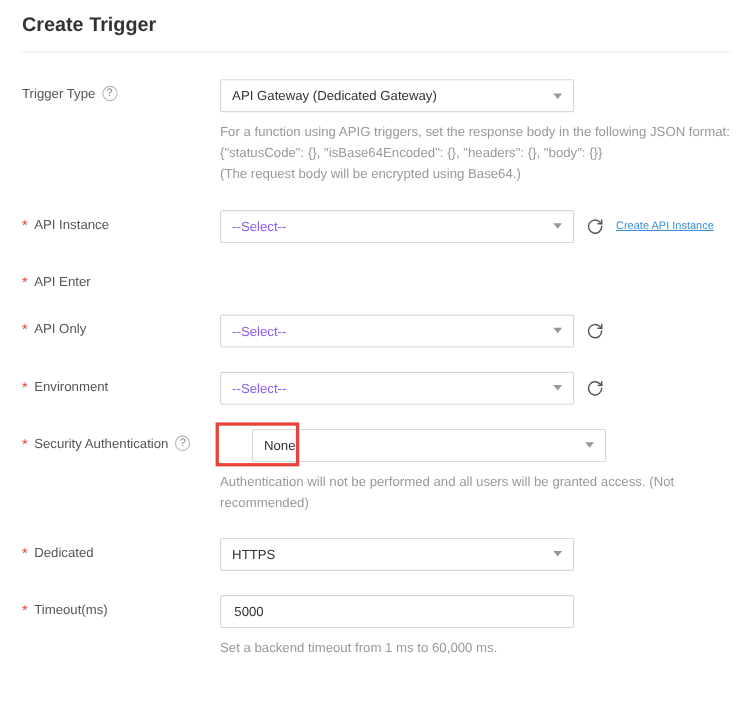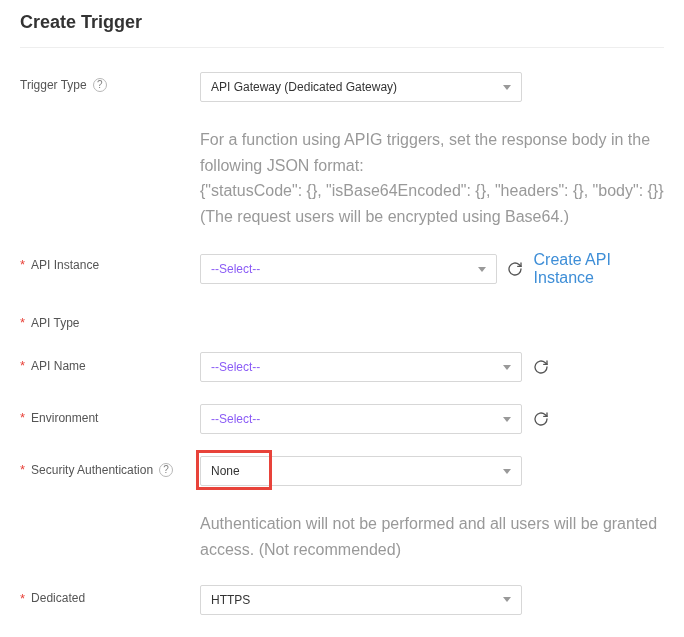--- a/index.html
+++ b/index.html
@@ -91,35 +91,36 @@
   }
   .refresh {
     width:18px; height:18px;
     display:inline-flex; align-items:center; justify-content:center;
     cursor:pointer;
     color:#555;
   }
   .link {
     color:#3e8ed7;
     cursor:pointer;
-    font-size:16px;
+    font-size:10px;
+    text-decoration:underline;
   }
   .helper {
     color:#999;
-    font-size:16px;
+    font-size:12px;
     line-height:1.6;
-    margin-top:25px;
+    margin-top:9px;
     max-width: 470px;
   }
   .red-box {
     position:absolute;
     border:3px solid #e8433a;
     pointer-events:none;
   }
-  .sec-wrap { position:relative; display:inline-block; }
+  .sec-wrap { position:relative; display:inline-block;padding-left:29px; }
   
   .row:last-of-type { margin-bottom:0; }
 </style>
 </head>
 <body>
 
 <div class="title">Create Trigger</div>
 
 <div class="row">
   <div class="label-col">
@@ -129,21 +130,21 @@
   <div class="field-col">
     <div class="control-line">
       <div class="select">
         <span class="sel-text">API Gateway (Dedicated Gateway)</span>
         <span class="caret"></span>
       </div>
     </div>
     <div class="helper">
       <div>For a function using APIG triggers, set the response body in the following JSON format:</div>
       <div>{"statusCode": {}, "isBase64Encoded": {}, "headers": {}, "body": {}}</div>
-      <div>(The request users will be encrypted using Base64.)</div>
+      <div>(The request body will be encrypted using Base64.)</div>
     </div>
   </div>
 </div>
 
 <div class="row">
   <div class="label-col">
     <span class="req">*</span>
     <span class="label-text">API Instance</span>
   </div>
   <div class="field-col">
@@ -159,30 +160,30 @@
           </svg>
       </span>
       <span class="link">Create API Instance</span>
     </div>
   </div>
 </div>
 
 <div class="row">
   <div class="label-col">
     <span class="req">*</span>
-    <span class="label-text">API Type</span>
-  </div>
-  <div class="field-col">
-  </div>
-</div>
-
-<div class="row">
-  <div class="label-col">
-    <span class="req">*</span>
-    <span class="label-text">API Name</span>
+    <span class="label-text">API Enter</span>
+  </div>
+  <div class="field-col">
+  </div>
+</div>
+
+<div class="row">
+  <div class="label-col">
+    <span class="req">*</span>
+    <span class="label-text">API Only</span>
   </div>
   <div class="field-col">
     <div class="control-line">
       <div class="select placeholder">
         <span class="sel-text">--Select--</span>
         <span class="caret"></span>
       </div>
       <span class="refresh">
         <svg width="16" height="16" viewBox="0 0 24 24" fill="none" stroke="currentColor" stroke-width="2" stroke-linecap="round">
             <path d="M21 12a9 9 0 1 1-3-6.7L21 8"></path>

